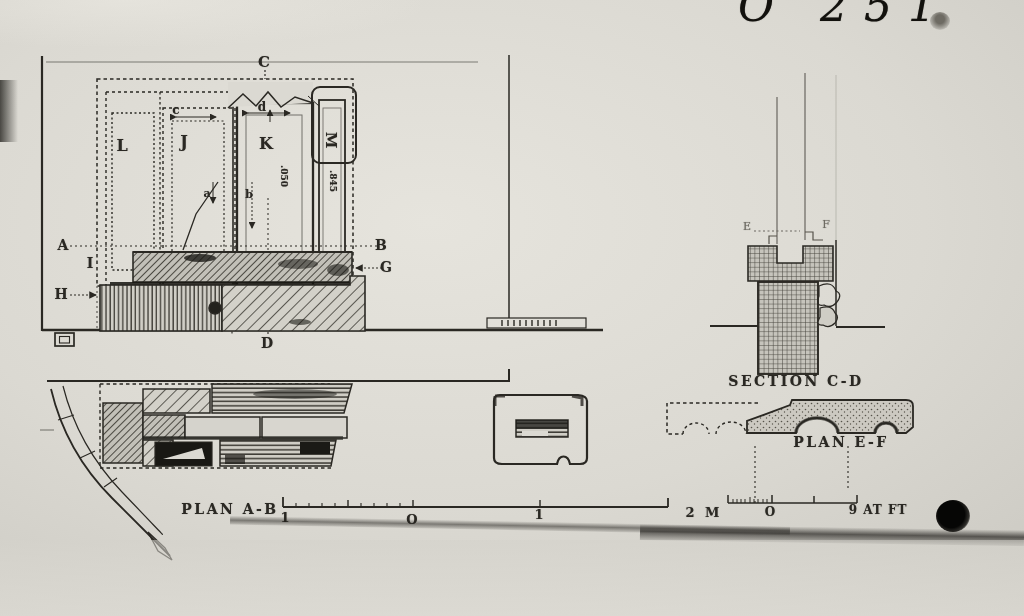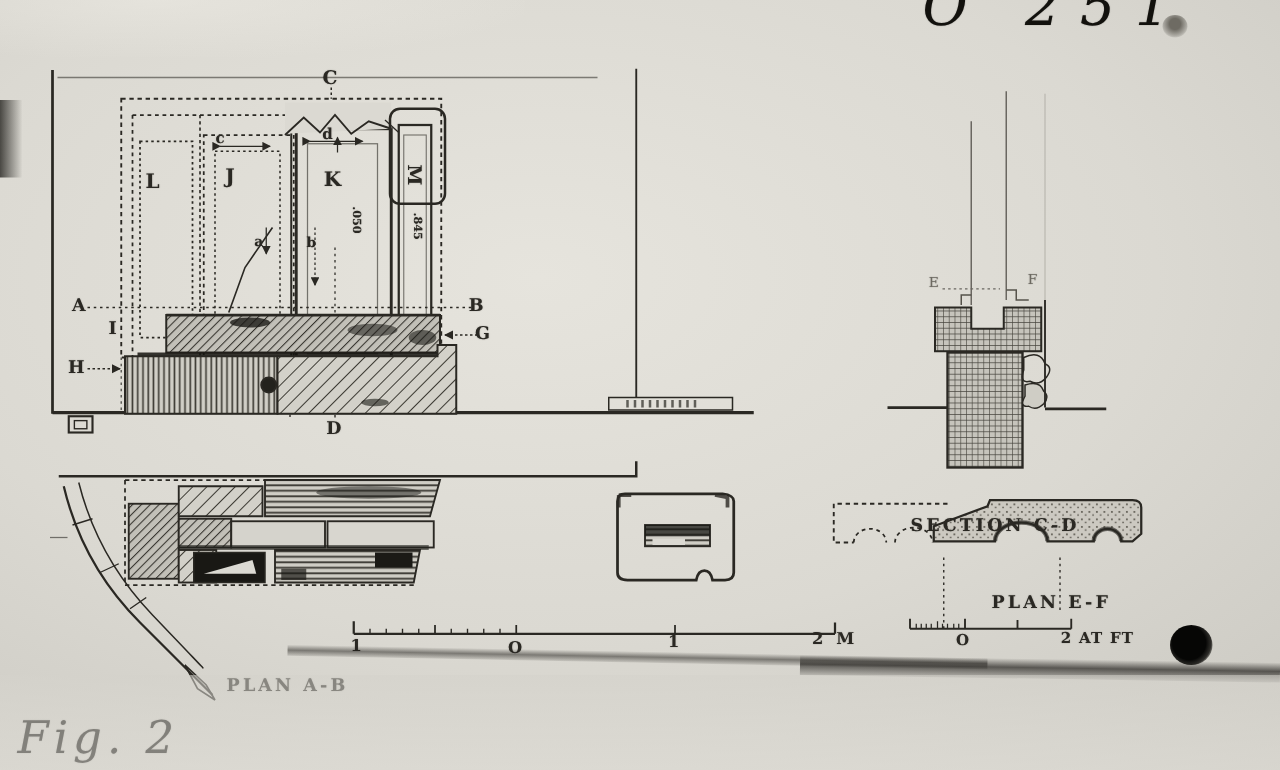--- a/index.html
+++ b/index.html
@@ -11,21 +11,21 @@
   }
   svg{position:absolute;left:0;top:0;}
   .lbl{
     position:absolute;transform:translate(-50%,-50%);
     font-family:"DejaVu Serif","Liberation Serif",serif;
     color:var(--ink);white-space:nowrap;font-weight:bold;
     text-shadow:0 0 1px rgba(46,44,38,.45);
   }
   .lbl.rot{transform:translate(-50%,-50%) rotate(90deg);}
   .lbl.faint{color:#6d6a62;font-weight:normal;}
-  .caption{letter-spacing:2.5px;font-size:14px;margin-top:40px;}
+  .caption{letter-spacing:2.5px;font-size:14px;}
   .scale-num{font-size:13px;font-weight:bold;}
   .hand{
     position:absolute;font-family:"DejaVu Serif","Liberation Serif",serif;
     font-style:italic;color:#12110d;white-space:nowrap;
     text-shadow:0 0 1px rgba(20,18,14,.4);
   }
   .artifact{position:absolute;pointer-events:none;}
 </style>
 </head>
 <body>
@@ -230,26 +230,25 @@
 
   <span class="lbl caption" style="left:230px;top:509px">PLAN A-B</span>
   <span class="lbl caption" style="left:796px;top:381px">SECTION C-D</span>
   <span class="lbl caption" style="left:841px;top:442px">PLAN E-F</span>
   <span class="lbl faint" style="left:747px;top:226px;font-size:11px">E</span>
   <span class="lbl faint" style="left:826px;top:224px;font-size:11px">F</span>
 
   <span class="lbl scale-num" style="left:285px;top:517px">1</span>
   <span class="lbl scale-num" style="left:412px;top:519px">O</span>
   <span class="lbl scale-num" style="left:539px;top:514px">1</span>
-  <span class="lbl scale-num" style="left:668px;top:512px;letter-spacing:3px">2 M</span>
+  <span class="lbl scale-num" style="left:704px;top:512px;letter-spacing:3px">2 M</span>
   <span class="lbl scale-num" style="left:770px;top:512px;font-size:12px">O</span>
-  <span class="lbl scale-num" style="left:878px;top:510px;font-size:12px;letter-spacing:1px">2 AT FT</span>
+  <span class="lbl scale-num" style="left:878px;top:510px;font-size:12px;letter-spacing:1px">9 AT FT</span>
 
   <span class="hand" style="left:738px;top:-20px;font-size:44px;letter-spacing:16px">O 251</span>
-  <span class="hand" style="left:14px;top:570px;font-size:36px;letter-spacing:4px">Fig. 2</span>
 
   <div class="artifact" style="left:230px;top:521px;width:560px;height:9px;transform:rotate(1.1deg);
               background:linear-gradient(to bottom,transparent,rgba(30,28,24,.5) 50%,rgba(30,28,24,.1));"></div>
   <div class="artifact" style="left:640px;top:527px;width:384px;height:16px;transform:rotate(0.9deg);
               background:linear-gradient(to bottom,transparent,rgba(22,20,17,.65) 45%,rgba(22,20,17,.15));"></div>
   <div class="artifact" style="left:936px;top:500px;width:34px;height:32px;border-radius:50%;
               background:radial-gradient(circle at 45% 45%,#060605 52%,rgba(18,17,14,.85) 68%,transparent 82%);"></div>
   <div class="artifact" style="left:930px;top:12px;width:20px;height:18px;border-radius:50%;
               background:radial-gradient(circle at 50% 40%,#6e6b63 30%,rgba(138,136,129,.5) 65%,transparent 80%);"></div>
   <div class="artifact" style="left:0;top:80px;width:18px;height:62px;

